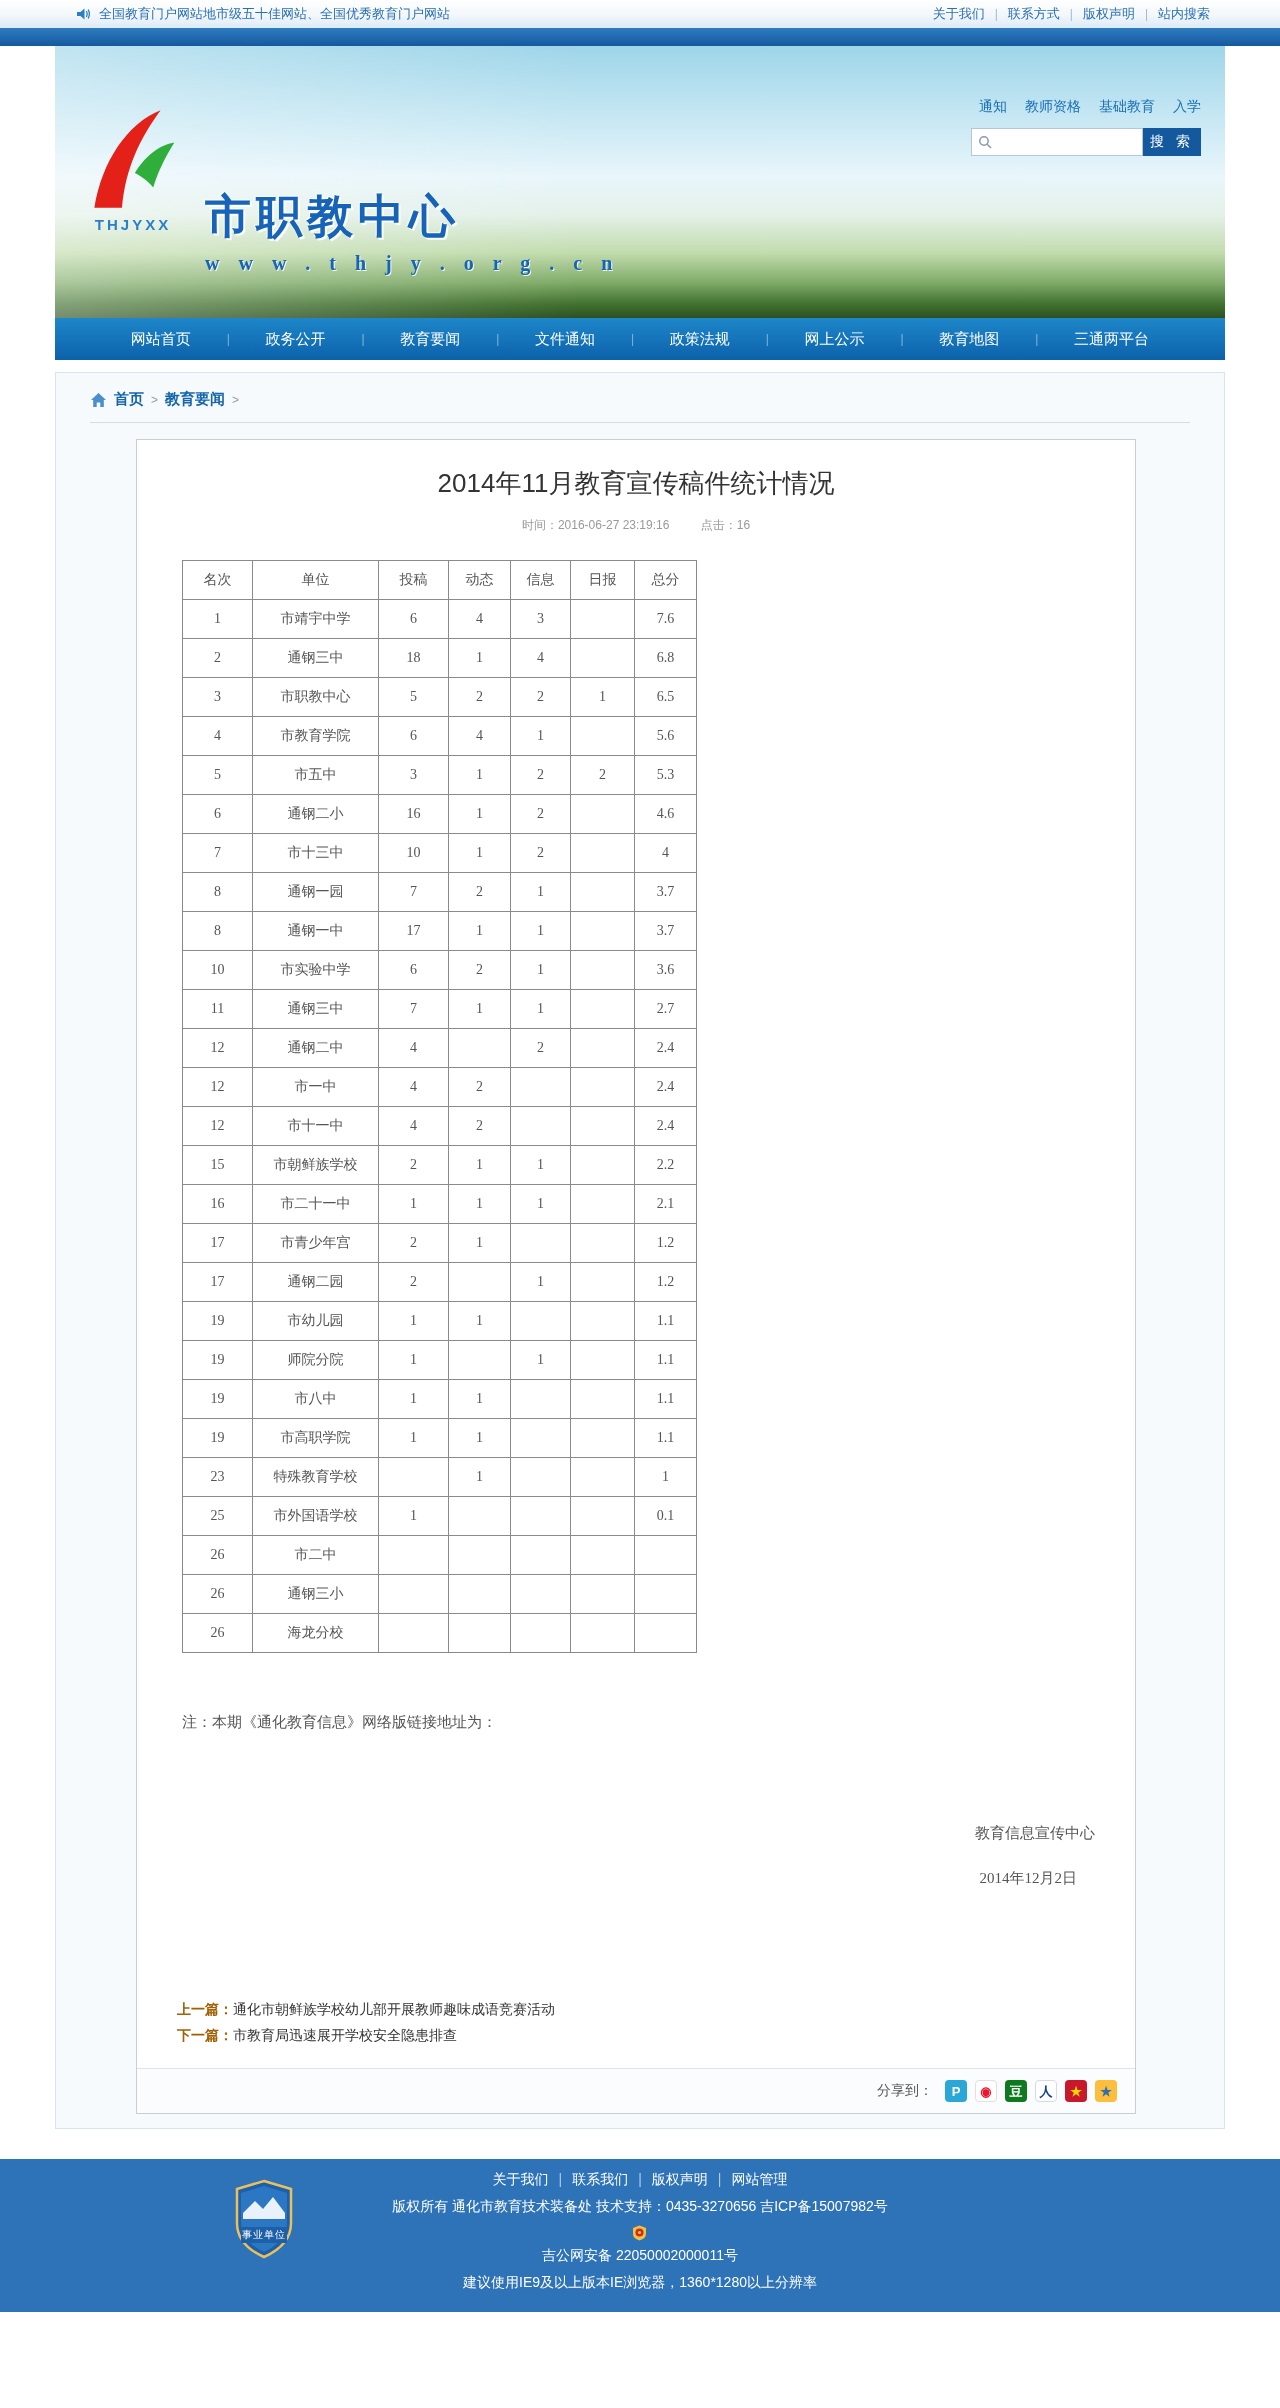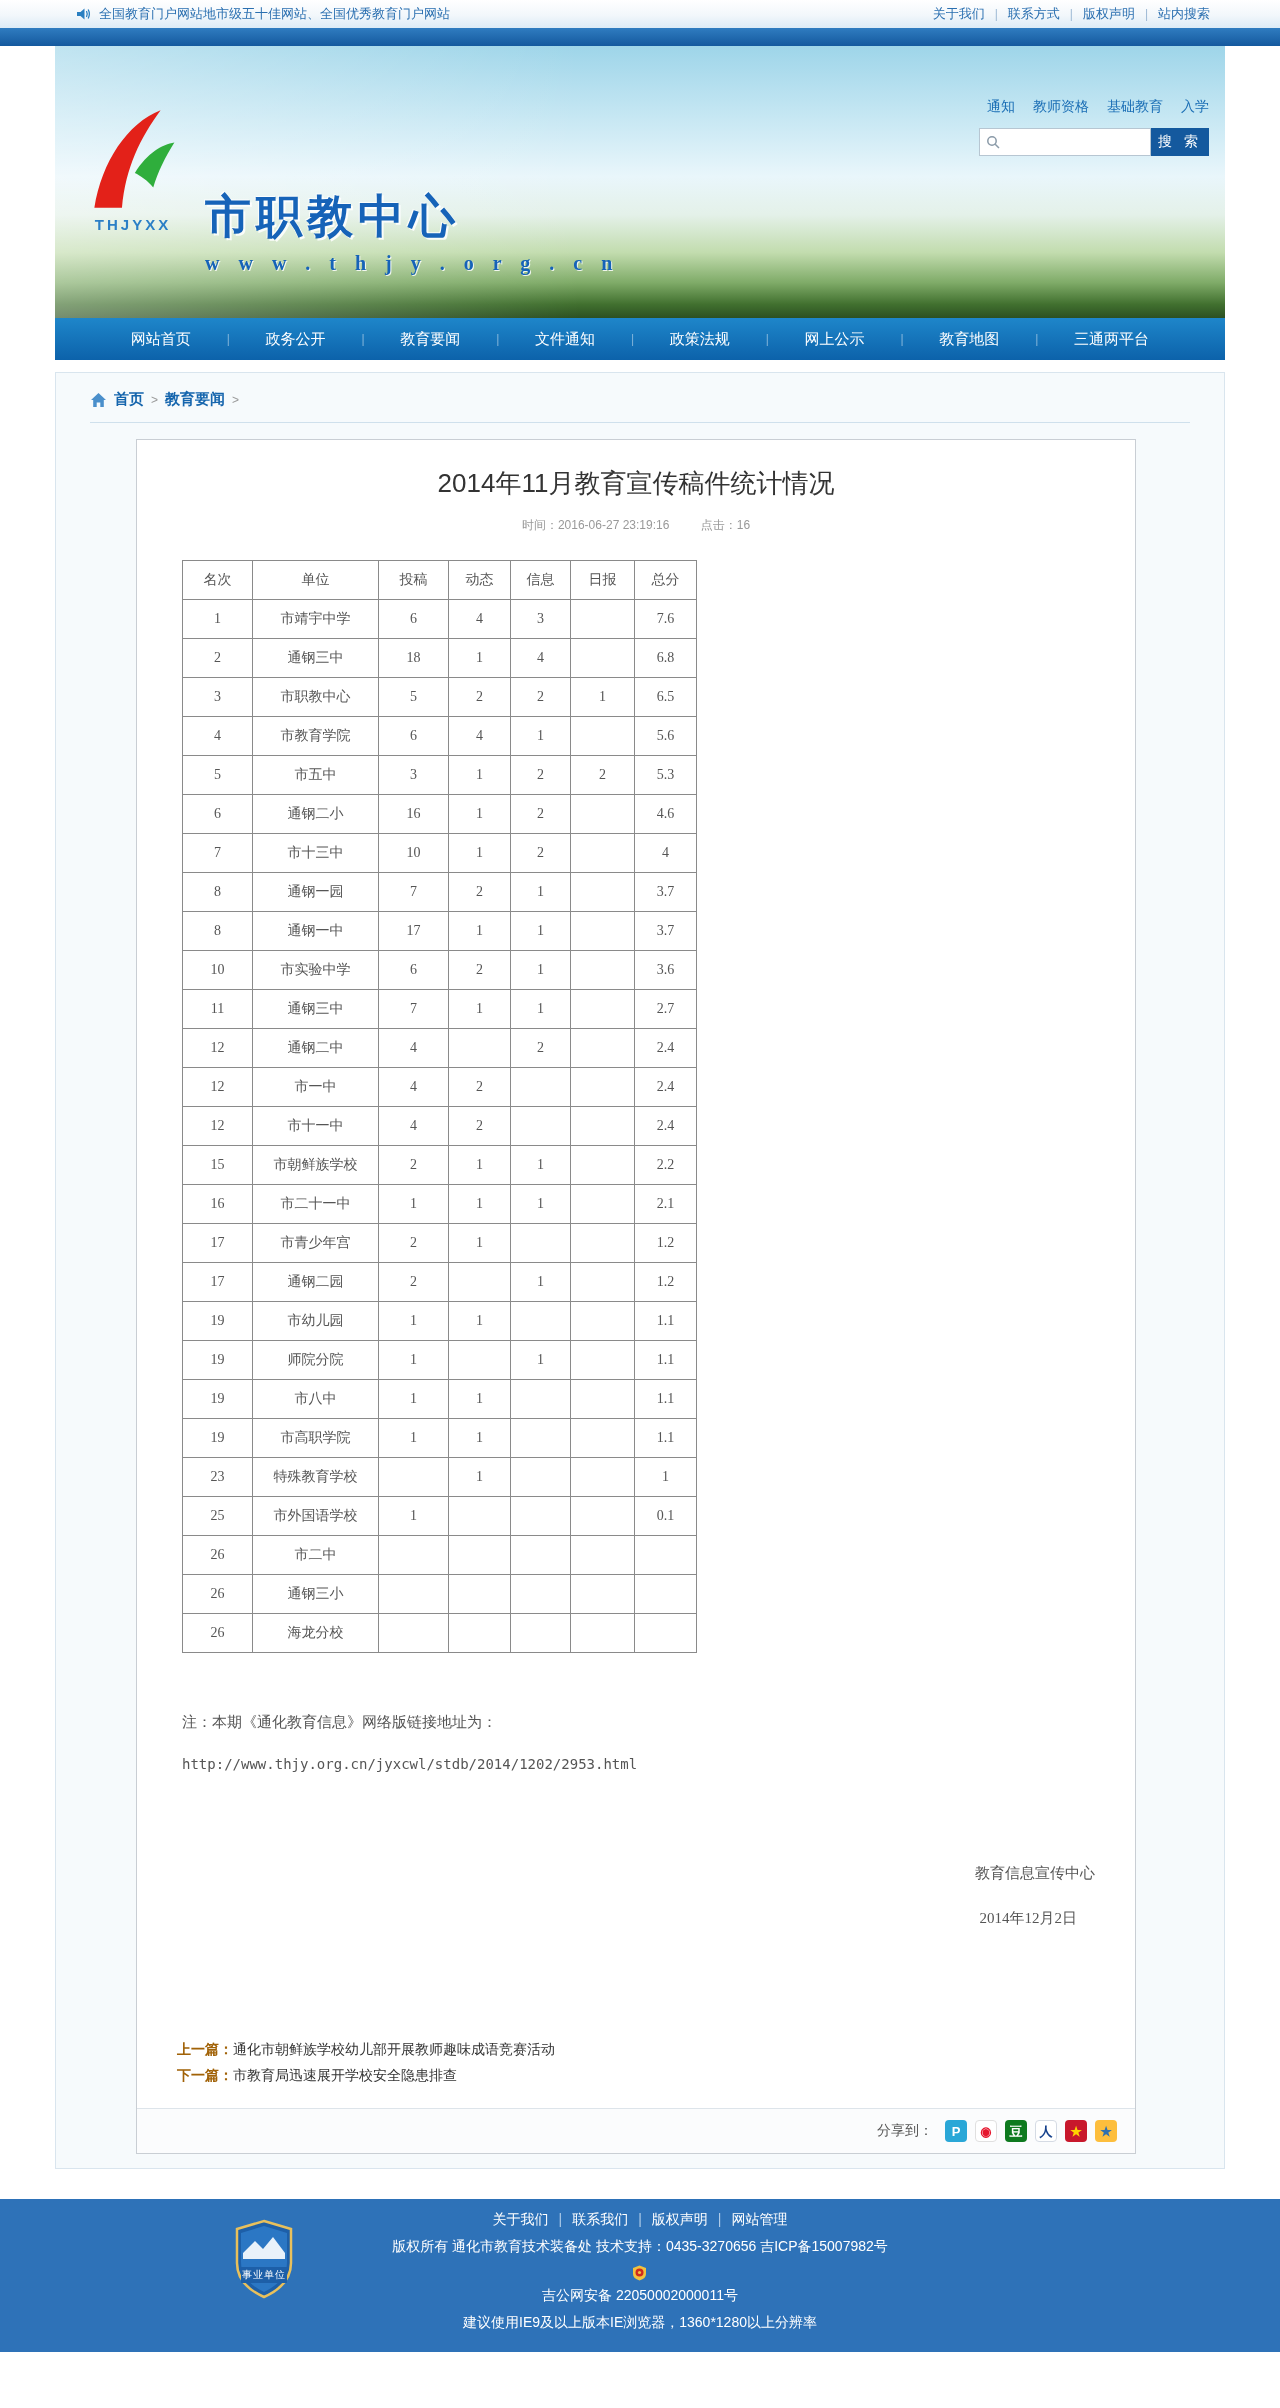--- a/index.html
+++ b/index.html
@@ -36,21 +36,21 @@
   .logo-abbr { color: #2b7fc6; font-size: 15px; font-weight: bold; letter-spacing: 3px; }
   .site-title-block { position: absolute; left: 150px; top: 140px; }
   .site-name {
     font-size: 46px; font-weight: bold; color: #1663b8; letter-spacing: 5px;
     text-shadow: 2px 2px 0 rgba(255,255,255,0.85), -1px -1px 0 rgba(255,255,255,0.85);
   }
   .site-url {
     margin-top: 4px; font-size: 20px; font-weight: bold; color: #1663b8;
     letter-spacing: 7px; text-shadow: 1px 1px 0 rgba(255,255,255,0.85); font-family: Liberation Serif, serif;
   }
-  .header-right { position: absolute; right: 16px; top: 52px; text-align: right; }
+  .header-right { position: absolute; right: 24px; top: 52px; text-align: right; }
   .quick-links { display: flex; gap: 18px; justify-content: flex-end; }
   .q-link { color: #1a6eb5; font-size: 14px; }
   .search-row { margin-top: 12px; display: flex; }
   .search-input-wrap {
     width: 172px; height: 28px; background: #fff; border: 1px solid #b7c6d2;
     display: flex; align-items: center; padding: 0 6px; gap: 5px;
   }
   .search-input { border: none; outline: none; width: 130px; height: 22px; font-size: 13px; background: transparent; }
   .search-btn {
     width: 58px; height: 28px; background: #14599e; color: #fff; border: none;
@@ -490,21 +490,20 @@
             <td></td>
             <td></td>
             <td></td>
             <td></td>
             <td></td>
           </tr>
         </tbody>
     </table>
 
     <p class="article-note">注：本期《通化教育信息》网络版链接地址为：</p>
-    <p class="article-url">http://www.thjy.org.cn/jyxcwl/stdb/2014/1202/2953.html</p>
 
     <div class="signature-block">教育信息宣传中心</div>
     <div class="signature-block signature-date">2014年12月2日</div>
 
     <div class="prev-next">
       <div>
         <span class="pn-label">上一篇：</span><a class="pn-link">通化市朝鲜族学校幼儿部开展教师趣味成语竞赛活动</a>
       </div>
       <div>
         <span class="pn-label">下一篇：</span><a class="pn-link">市教育局迅速展开学校安全隐患排查</a>

